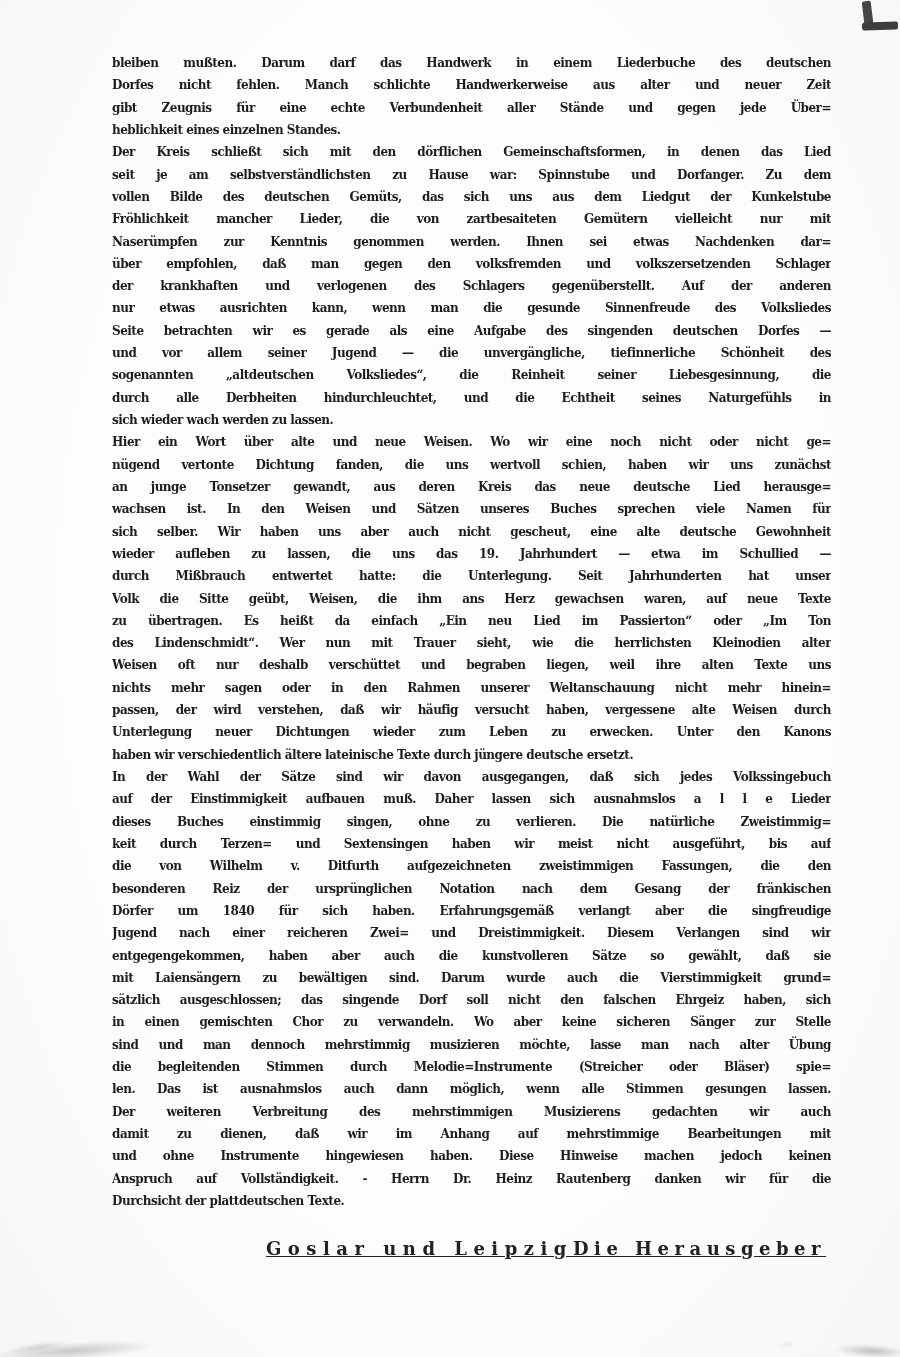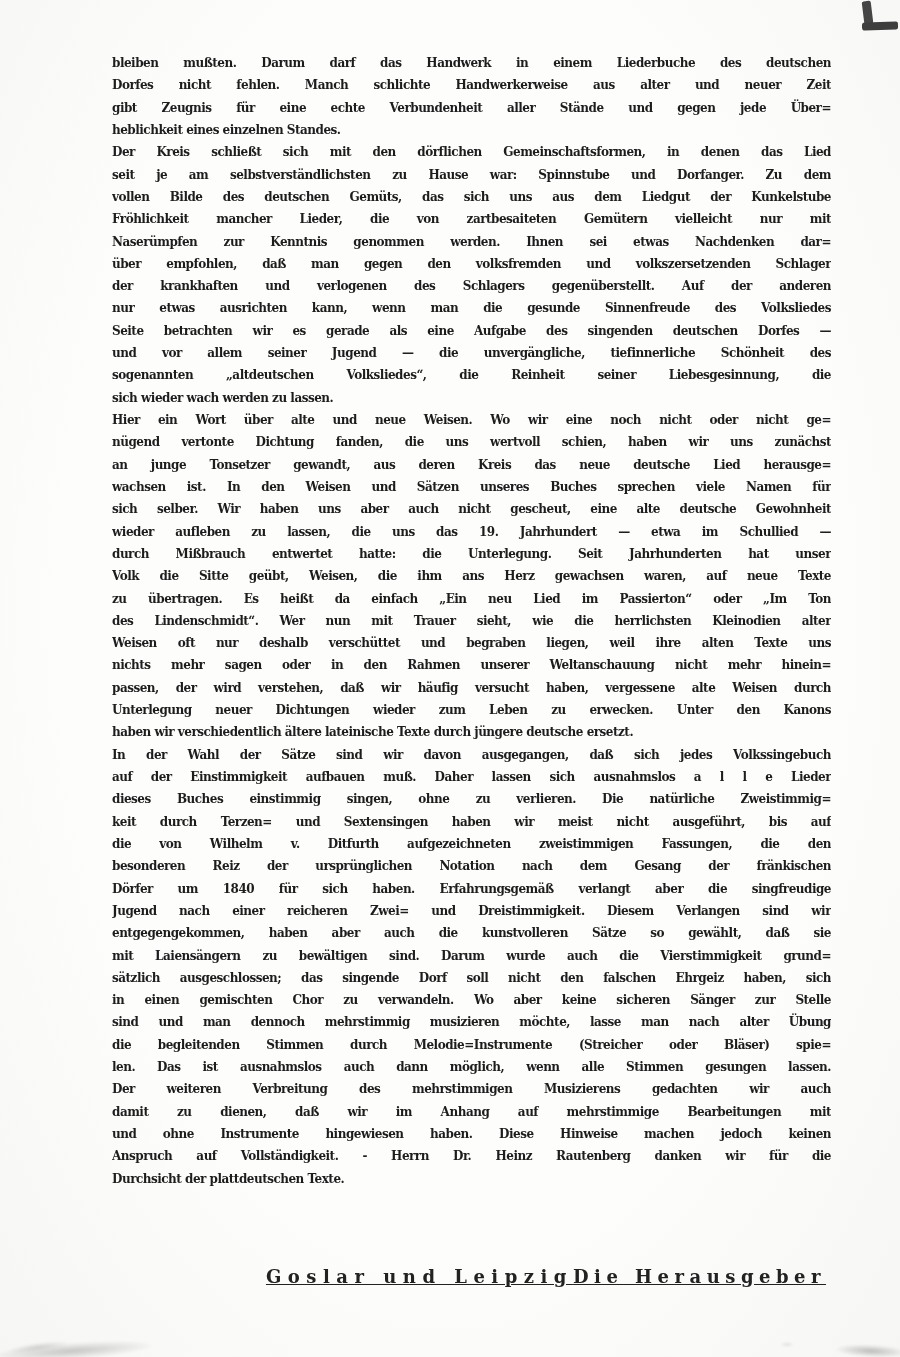--- a/index.html
+++ b/index.html
@@ -26,21 +26,21 @@
   }
   .line.para-end{
     text-align:right;text-align-last:left;
   }
   .footer{
     position:absolute;left:114px;top:1238px;width:712px;
     display:flex;justify-content:flex-end;align-items:baseline;
     font-size:18px;font-weight:700;color:#222;text-decoration:underline;
   }
   .footer .place{letter-spacing:6.5px;}
-  .footer .signature{letter-spacing:5.5px;margin-top:28px;}
+  .footer .signature{letter-spacing:5.5px;}
   
   .corner-mark{
     position:absolute;top:1px;right:2px;width:38px;height:29px;
     filter:blur(0.7px);
   }
   .corner-mark::before{
     content:"";position:absolute;left:3px;top:0;width:9px;height:23px;
     background:#454545;border-radius:2px;transform:rotate(-7deg);
   }
   .corner-mark::after{
@@ -75,20 +75,21 @@
       <div class="line">seit je am selbstverständlichsten zu Hause war: Spinnstube und Dorfanger. Zu dem</div>
       <div class="line">vollen Bilde des deutschen Gemüts, das sich uns aus dem Liedgut der Kunkelstube</div>
       <div class="line">Fröhlichkeit mancher Lieder, die von zartbesaiteten Gemütern vielleicht nur mit</div>
       <div class="line">Naserümpfen zur Kenntnis genommen werden. Ihnen sei etwas Nachdenken dar=</div>
       <div class="line">über empfohlen, daß man gegen den volksfremden und volkszersetzenden Schlager</div>
       <div class="line">der krankhaften und verlogenen des Schlagers gegenüberstellt. Auf der anderen</div>
       <div class="line">nur etwas ausrichten kann, wenn man die gesunde Sinnenfreude des Volksliedes</div>
       <div class="line">Seite betrachten wir es gerade als eine Aufgabe des singenden deutschen Dorfes —</div>
       <div class="line">und vor allem seiner Jugend — die unvergängliche, tiefinnerliche Schönheit des</div>
       <div class="line">sogenannten „altdeutschen Volksliedes“, die Reinheit seiner Liebesgesinnung, die</div>
+      <div class="line">durch alle Derbheiten hindurchleuchtet, und die Echtheit seines Naturgefühls in</div>
       <div class="line para-end">sich wieder wach werden zu lassen.</div>
       <div class="line">Hier ein Wort über alte und neue Weisen. Wo wir eine noch nicht oder nicht ge=</div>
       <div class="line">nügend vertonte Dichtung fanden, die uns wertvoll schien, haben wir uns zunächst</div>
       <div class="line">an junge Tonsetzer gewandt, aus deren Kreis das neue deutsche Lied herausge=</div>
       <div class="line">wachsen ist. In den Weisen und Sätzen unseres Buches sprechen viele Namen für</div>
       <div class="line">sich selber. Wir haben uns aber auch nicht gescheut, eine alte deutsche Gewohnheit</div>
       <div class="line">wieder aufleben zu lassen, die uns das 19. Jahrhundert — etwa im Schullied —</div>
       <div class="line">durch Mißbrauch entwertet hatte: die Unterlegung. Seit Jahrhunderten hat unser</div>
       <div class="line">Volk die Sitte geübt, Weisen, die ihm ans Herz gewachsen waren, auf neue Texte</div>
       <div class="line">zu übertragen. Es heißt da einfach „Ein neu Lied im Passierton“ oder „Im Ton</div>

